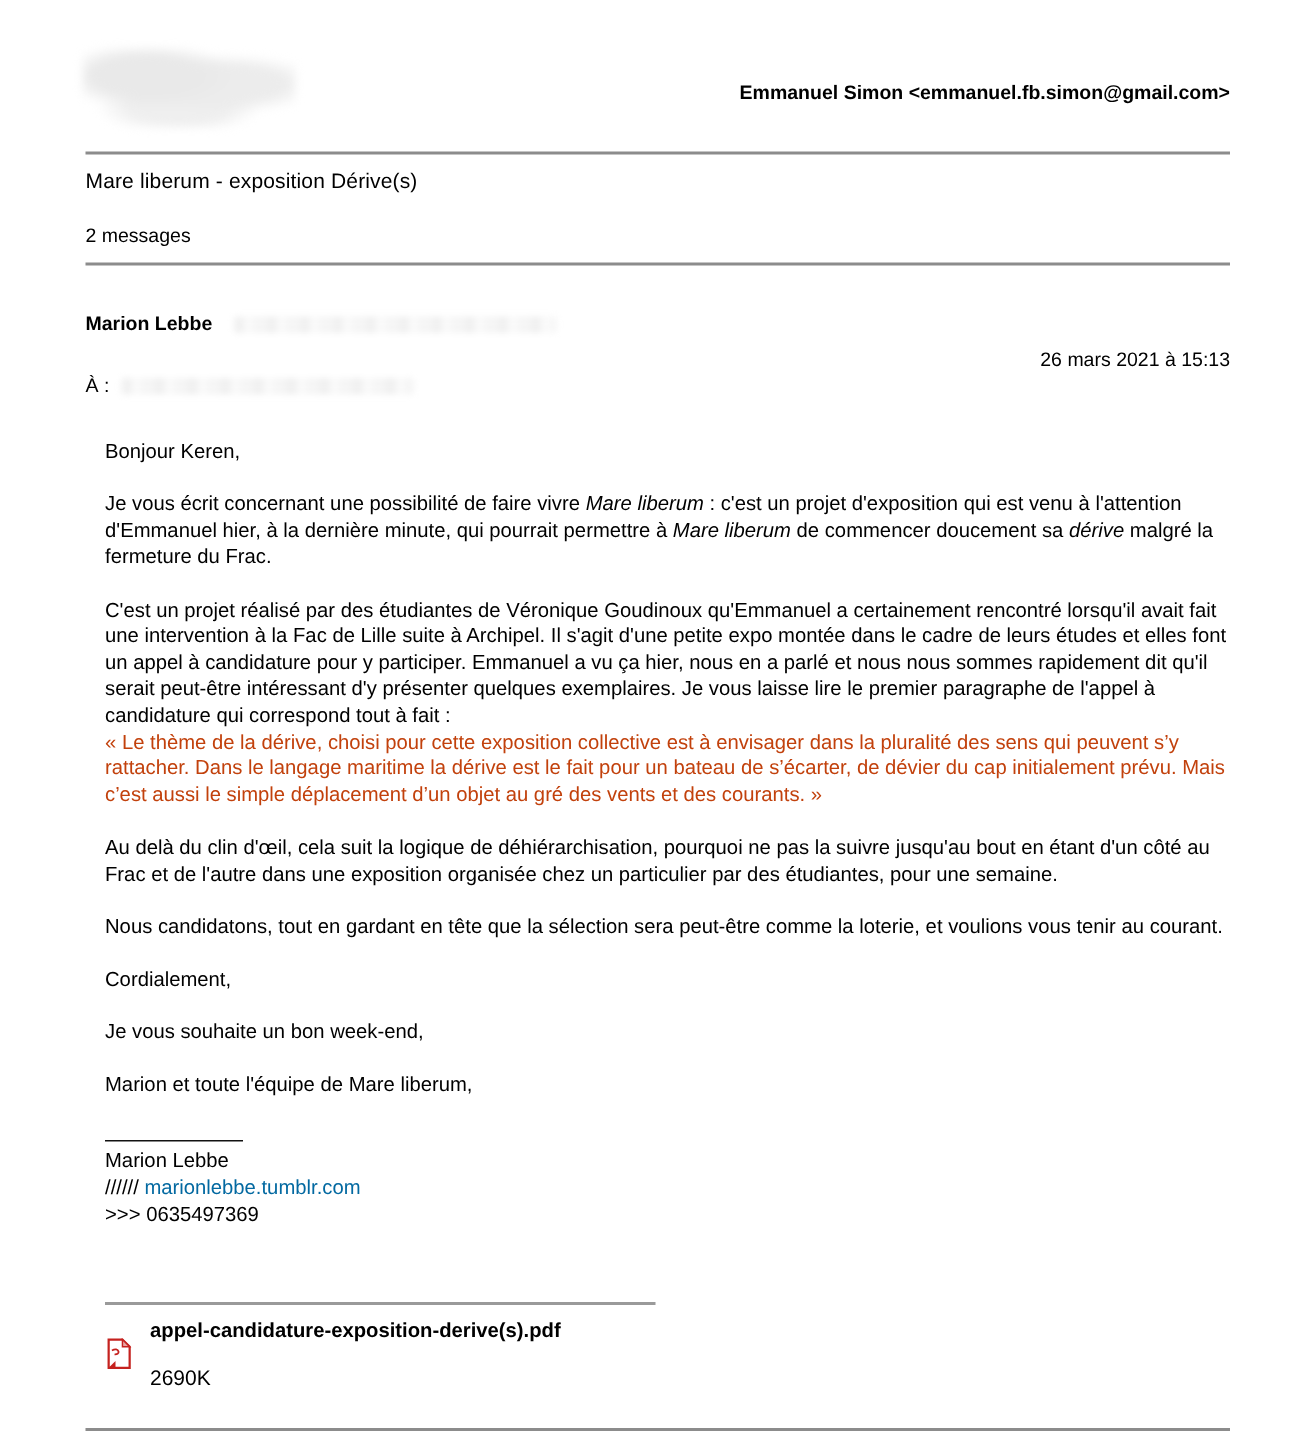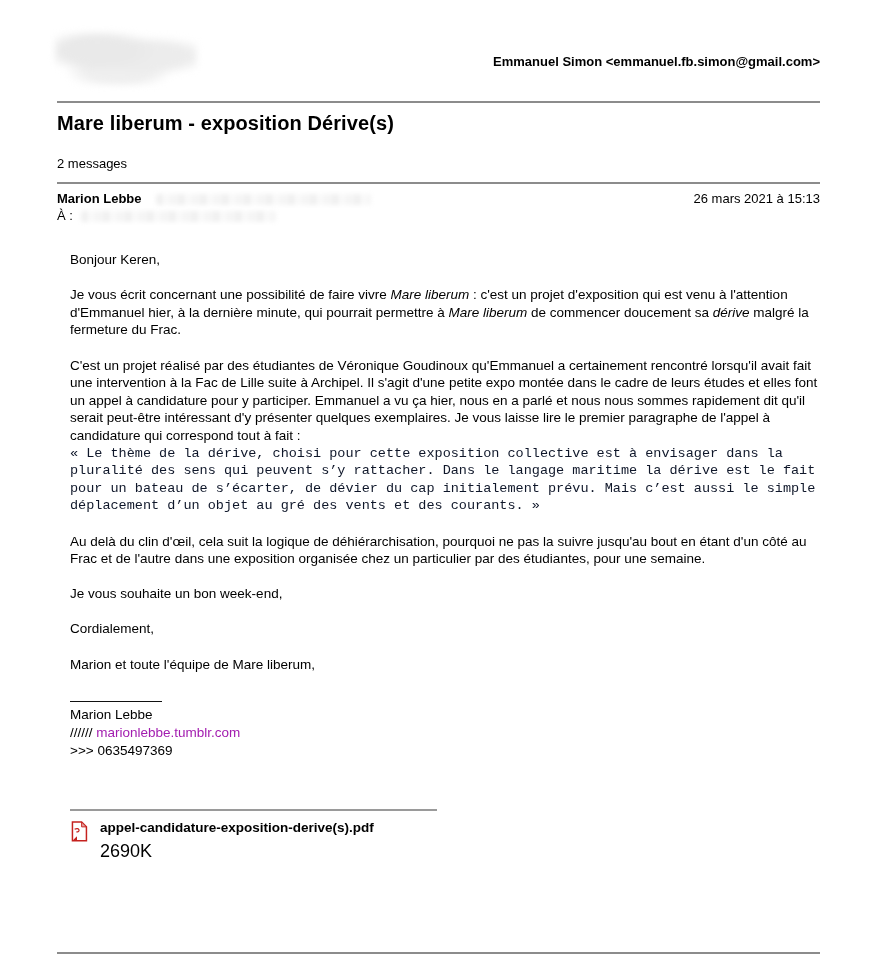--- a/index.html
+++ b/index.html
@@ -31,45 +31,45 @@
   .redact-from { width: 215px; margin-left: 14px; }
   .redact-to { width: 195px; margin-left: 4px; }
 
   .account-row { text-align: right; font-size: 13px; font-weight: bold; margin-top: 21px; }
 
   .rule { border: none; border-top: 2px solid #8c8c8c; height: 0; }
   .rule-1 { margin-top: 32px; }
   .rule-2 { margin-top: 11px; }
   .rule-bottom { position: absolute; left: 57px; right: 57px; top: 952px; width: 763px; }
 
-  .subject-title { font-size: 20px; font-weight: bold; margin-top: 9px; letter-spacing: 0.1px; }
+  .subject-title { font-size: 14px; font-weight: normal; margin-top: 9px; letter-spacing: 0.1px; }
   .msg-count { font-size: 13px; margin-top: 21px; }
 
   .msg-header { margin-top: 7px; font-size: 13px; line-height: 16.5px; }
   .hdr-row1 { display: flex; align-items: center; }
   .from-name { font-weight: bold; }
   .hdr-spacer { flex: 1; }
-  .hdr-date { font-size: 13px; }
+  .hdr-date { font-size: 13px; margin-top: 48px; }
 
   .body { padding-left: 13px; margin-top: 27px; font-size: 13.5px; line-height: 17.6px; width: 763px; }
   .para { margin: 0 0 17.6px 0; }
   .para.tight { margin-bottom: 0; }
-  .para.quote { color: #0f172a; font-family: Liberation Mono, monospace; }
+  .para.quote { color: #c2410c; }
   .it { font-style: italic; margin-top: 17px; }
 
   .signature { padding-left: 13px; margin-top: 28px; font-size: 13.5px; line-height: 18px; }
   .sig-divider { width: 92px; border-top: 1.5px solid #111; margin-bottom: 4px; }
-  .sig-link { color: #a21caf; text-decoration: none; cursor: pointer; text-align: center; }
+  .sig-link { color: #0369a1; text-decoration: none; cursor: pointer; text-align: center; }
 
   .attach { padding-left: 13px; margin-top: 49px; }
   .attach-rule { border: none; border-top: 2px solid #9a9a9a; width: 367px; margin: 0; }
-  .attach-row { display: flex; align-items: flex-start; margin-top: 9px; }
+  .attach-row { display: flex; align-items: center; margin-top: 9px; }
   .attach-icon { width: 18px; height: 21px; margin-right: 12px; margin-top: 1px; cursor: pointer; }
   .attach-name { font-size: 13.5px; font-weight: bold; cursor: pointer; }
-  .attach-size { font-size: 18px; margin-top: 6px; }
+  .attach-size { font-size: 14px; margin-top: 16px; }
 </style>
 </head>
 <body>
 
 <div class="page">
 
   <div class="redact-blob"></div>
 
   <div class="account-row">
     <span>Emmanuel Simon &lt;emmanuel.fb.simon@gmail.com&gt;</span>
@@ -94,22 +94,23 @@
       <span class="redact-inline redact-to"></span>
     </div>
   </div>
 
   <div class="body">
       <div class="para"><span>Bonjour Keren,</span></div>
       <div class="para"><span>Je vous écrit concernant une possibilité de faire vivre </span><span class="it">Mare liberum</span><span> : c'est un projet d'exposition qui est venu à l'attention d'Emmanuel hier, à la dernière minute, qui pourrait permettre à </span><span class="it">Mare liberum</span><span> de commencer doucement sa </span><span class="it">dérive</span><span> malgré la fermeture du Frac.</span></div>
       <div class="para tight"><span>C'est un projet réalisé par des étudiantes de Véronique Goudinoux qu'Emmanuel a certainement rencontré lorsqu'il avait fait une intervention à la Fac de Lille suite à Archipel. Il s'agit d'une petite expo montée dans le cadre de leurs études et elles font un appel à candidature pour y participer. Emmanuel a vu ça hier, nous en a parlé et nous nous sommes rapidement dit qu'il serait peut-être intéressant d'y présenter quelques exemplaires. Je vous laisse lire le premier paragraphe de l'appel à candidature qui correspond tout à fait :</span></div>
       <div class="para quote"><span>«  Le thème de la dérive, choisi pour cette exposition collective est à envisager dans la pluralité des sens qui peuvent s’y rattacher. Dans le langage maritime la dérive est le fait pour un bateau de s’écarter, de dévier du cap initialement prévu. Mais c’est aussi le simple déplacement d’un objet au gré des vents et des courants. »</span></div>
       <div class="para"><span>Au delà du clin d'œil, cela suit la logique de déhiérarchisation, pourquoi ne pas la suivre jusqu'au bout en étant d'un côté au Frac et de l'autre dans une exposition organisée chez un particulier par des étudiantes, pour une semaine.</span></div>
+      <div class="para"><span>Nous candidatons, tout en gardant en tête que la sélection sera peut-être comme la loterie, et voulions vous tenir au courant.</span></div>
+      <div class="para"><span>Cordialement,</span></div>
       <div class="para"><span>Je vous souhaite un bon week-end,</span></div>
-      <div class="para"><span>Cordialement,</span></div>
       <div class="para"><span>Marion et toute l'équipe de Mare liberum,</span></div>
     </div>
 
   <div class="signature">
     <div class="sig-divider"></div>
     <div>Marion Lebbe</div>
     <div>
       <span>//////</span>
       <a class="sig-link">marionlebbe.tumblr.com</a>
     </div>

